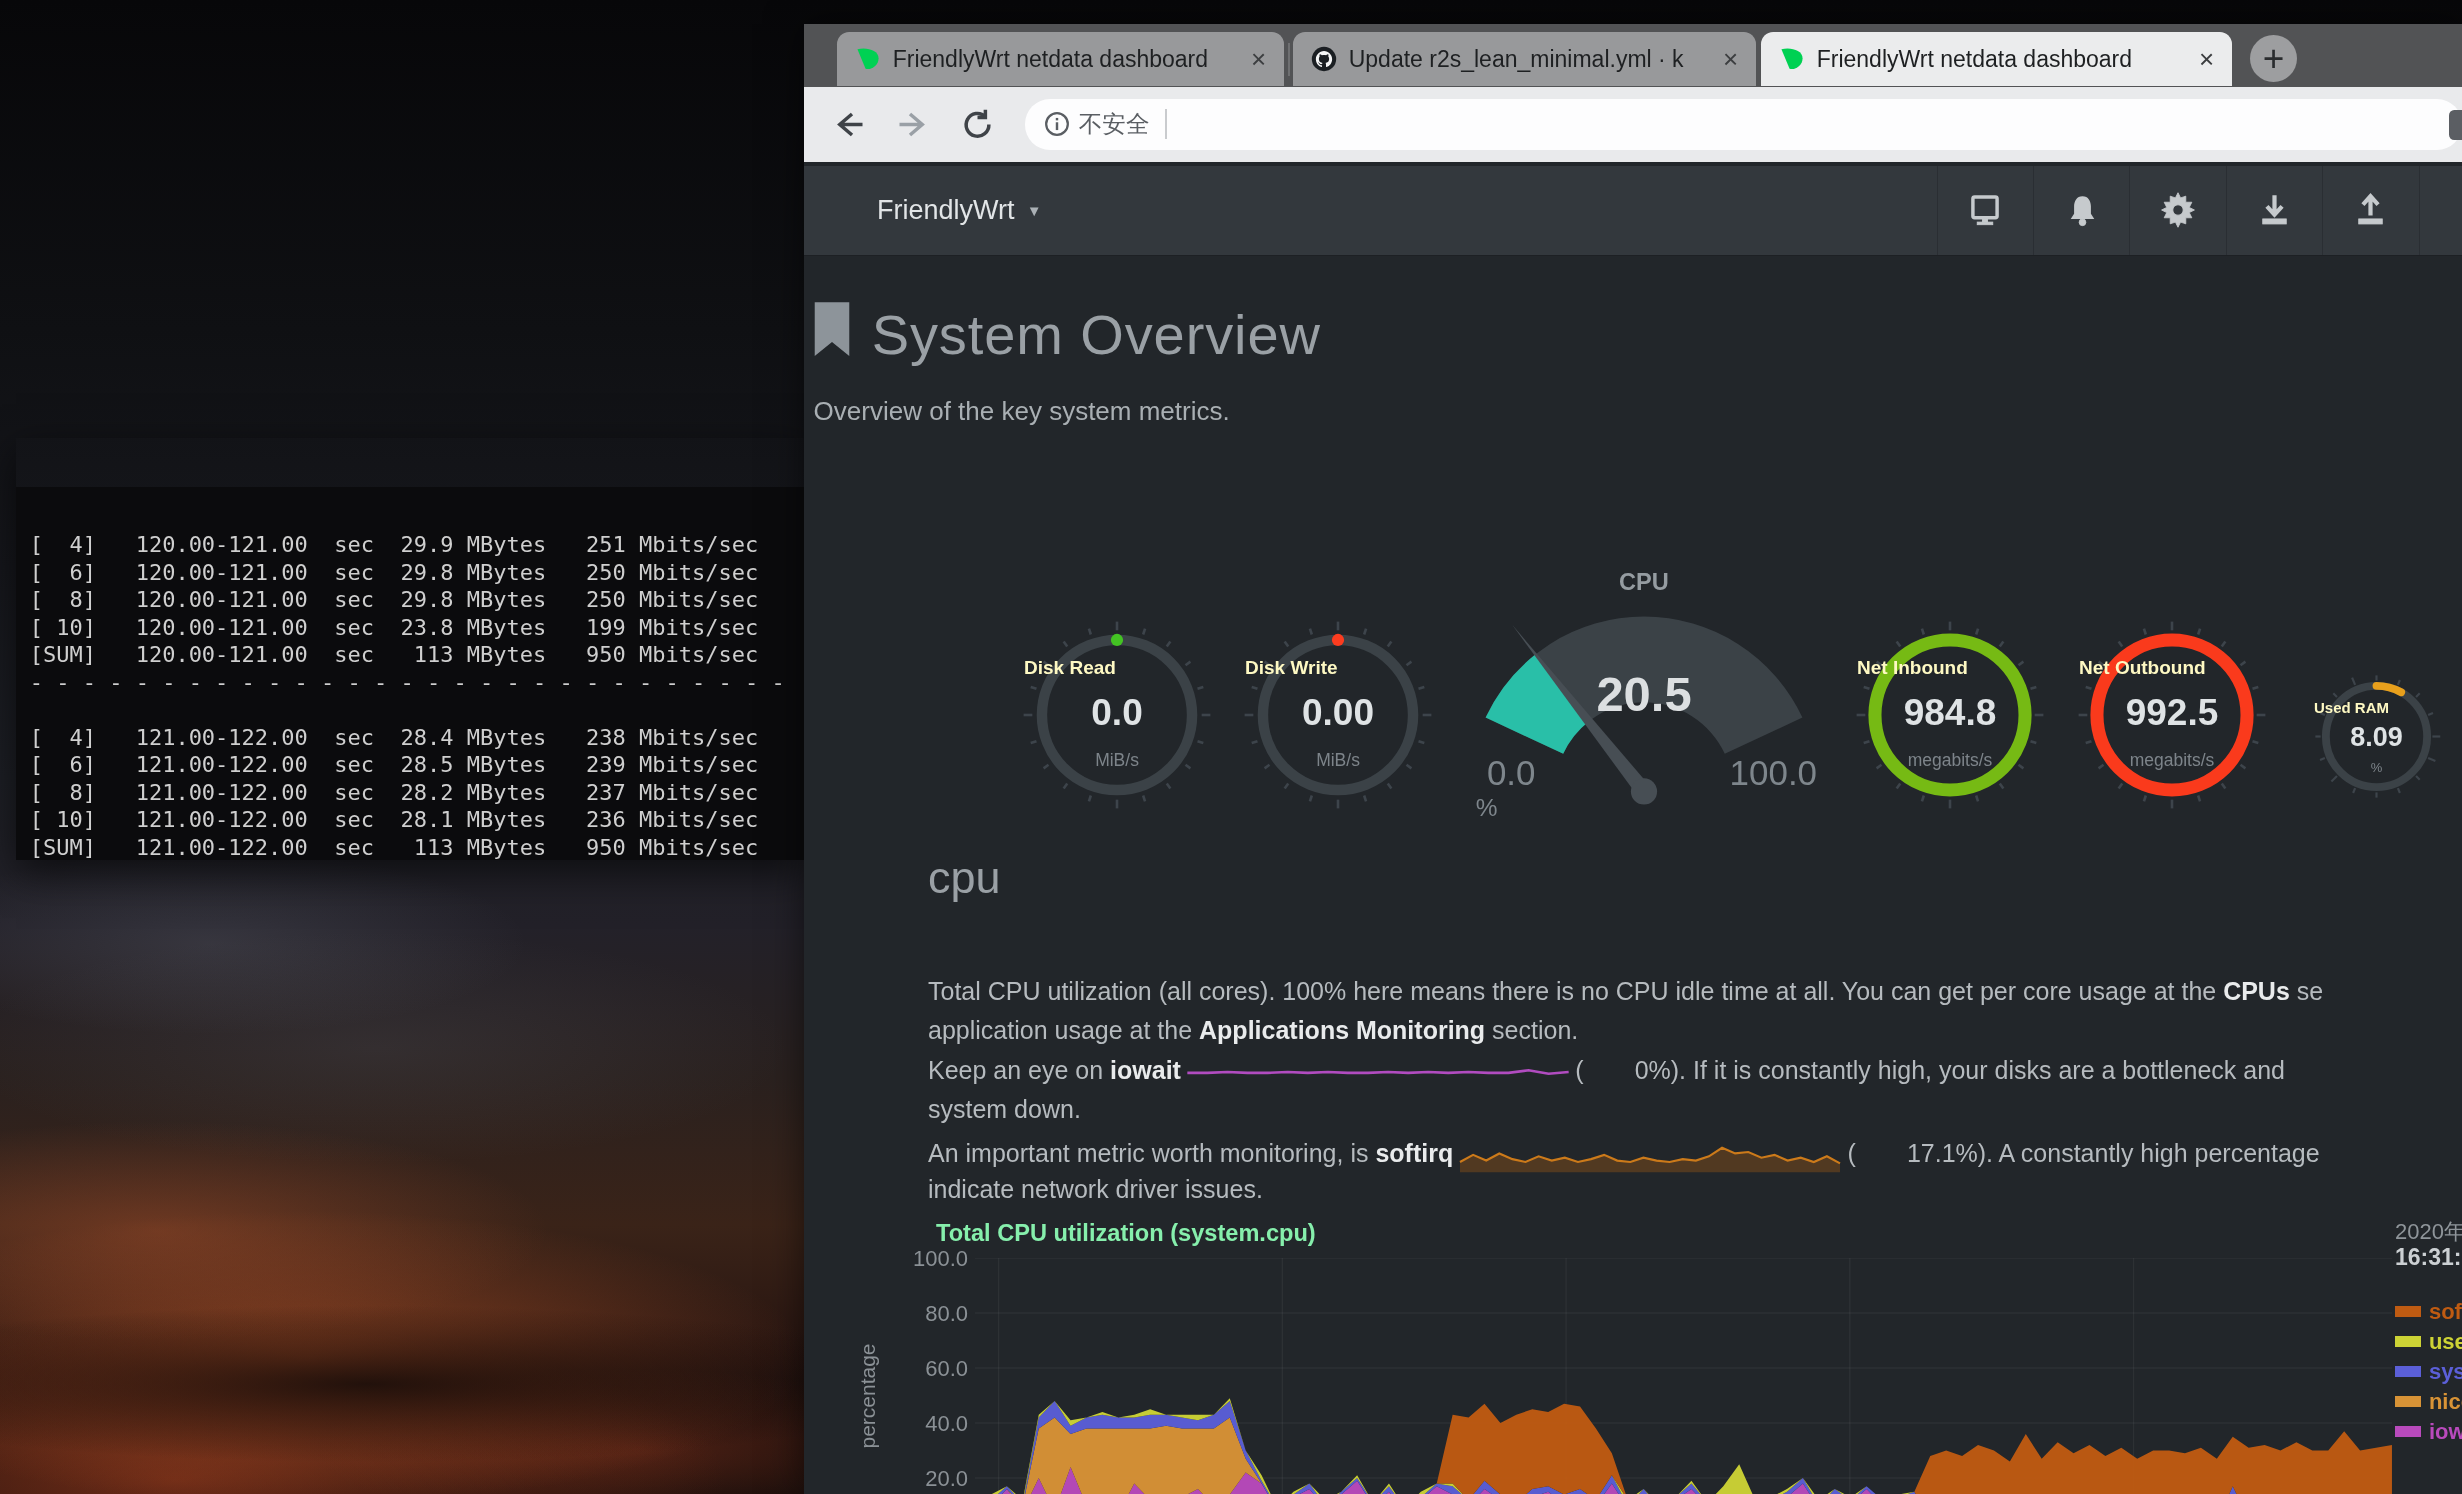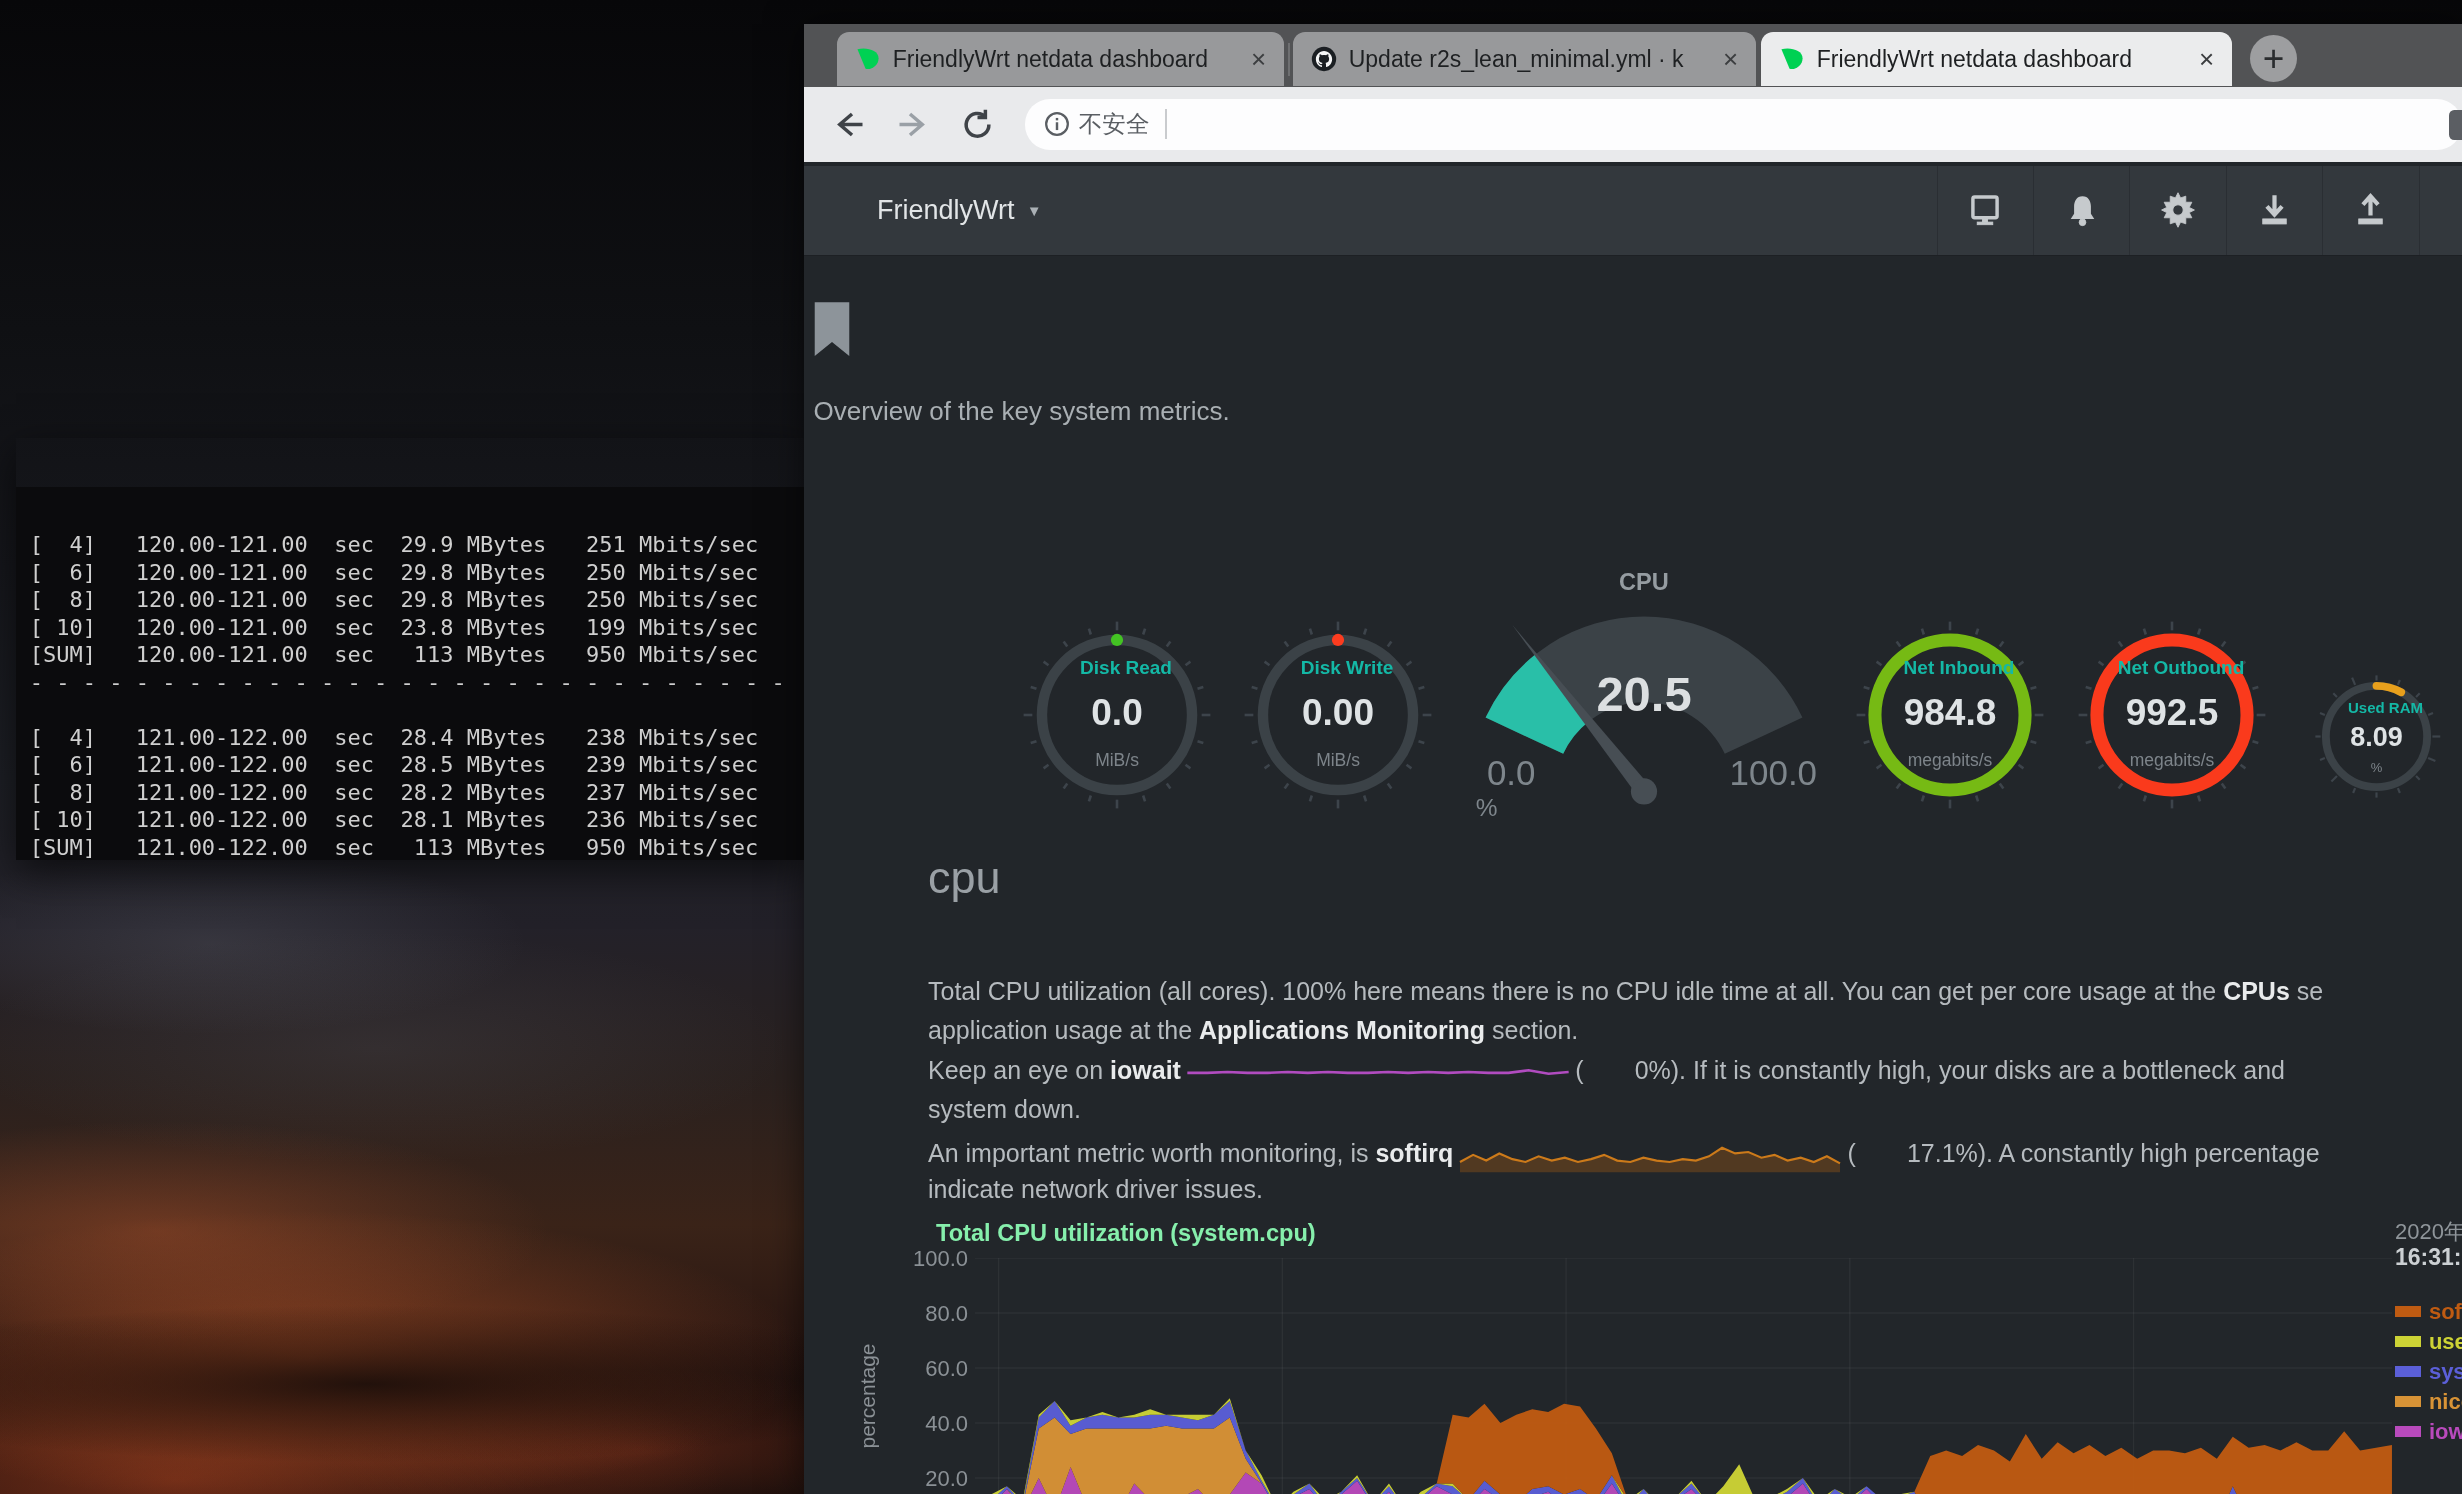--- a/index.html
+++ b/index.html
@@ -54,21 +54,21 @@
   .ndnav{left:0;top:4.4px;width:1658px;height:89px;background:#33383d;border-bottom:0.9px solid #1d2024;}
   .brand{left:73px;top:0;height:89px;display:flex;align-items:center;color:#e2e5e7;font-size:27px;}
   .brand .caret{font-size:15px;color:#aab0b5;margin-left:12.2px;}
   .ndnav .navdiv{top:0;width:0.9px;height:89px;background:#2a2e33;}
   .nd-iconbtn{top:0;width:96px;height:89px;display:flex;align-items:center;justify-content:center;}
   .nd-iconbtn svg{stroke:#c6cacd;fill:#c6cacd;}
   .sec-title{left:8.7px;top:140px;display:flex;align-items:flex-start;}
   .sec-title h1{margin:0 0 0 21px;font-size:56px;font-weight:normal;color:#9aa0a5;letter-spacing:0.9px;}
   .sec-sub{left:9.6px;top:234px;font-size:26px;color:#a9afb3;}
   .gauge-box{color:#9aa1a6;}
-  .g-name{position:absolute;left:9px;width:100%;text-align:center;font-weight:bold;color:#14b8a6;}
+  .g-name{position:absolute;left:3px;width:100%;font-weight:bold;color:#fef9c3;}
   .g-value{position:absolute;left:0;width:100%;text-align:center;font-weight:bold;color:#dfe3e5;}
   .g-unit{position:absolute;left:0;width:100%;text-align:center;color:#7d848a;}
   .cpu-title{left:744px;top:407px;width:192px;text-align:center;font-size:23.6px;font-weight:bold;color:#959ca1;}
   .cpu-head{left:124px;top:690px;font-size:45px;color:#9aa0a5;}
   .txtline{left:124px;width:1537px;font-size:25px;color:#b6bbbf;white-space:nowrap;overflow:hidden;height:38px;}
   .txtline b{color:#e9ebec;}
   .spark{vertical-align:middle;margin:0 5.2px;}
   .gap{display:inline-block;width:51px;}
   .chart-title{left:132px;top:1058px;font-size:23.6px;font-weight:bold;color:#86efac;white-space:nowrap;}
   .ytick{width:61px;text-align:right;font-size:22px;color:#8b9196;}
@@ -204,20 +204,21 @@
           <rect x="8" y="32" width="28" height="6"></rect>
           </svg>
       </div>
       <div class="abs navdiv" style="left:1615px;"></div>
     </div>
 
     <div class="abs sec-title">
       <svg width="38" height="56" viewBox="0 0 44 64">
         <path d="M2 0 H42 V62 L22 46 L2 62 Z" fill="#8d949a"></path>
         </svg>
+      <h1>System Overview</h1>
     </div>
     <div class="abs sec-sub">Overview of the key system metrics.</div>
 
     <div class="abs gauge-box" style="left:217px;top:457px;width:192px;height:192px;">
       <svg id="g-diskread" width="192" height="192" viewBox="0 0 220 220">
           <line x1="207" y1="110" x2="217" y2="110" stroke="#3d444b" stroke-width="3"></line>
           <line x1="202.25248208062987" y1="80.0253515456301" x2="208.90987769469598" y2="77.86223258500547" stroke="#3d444b" stroke-width="3"></line>
           <line x1="188.4746484543699" y1="52.98483052763011" x2="194.13776741499453" y2="48.87033376158279" stroke="#3d444b" stroke-width="3"></line>
           <line x1="167.0151694723699" y1="31.5253515456301" x2="171.1296662384172" y2="25.862232585005472" stroke="#3d444b" stroke-width="3"></line>
           <line x1="139.9746484543699" y1="17.74751791937011" x2="142.13776741499453" y2="11.090122305304035" stroke="#3d444b" stroke-width="3"></line>

